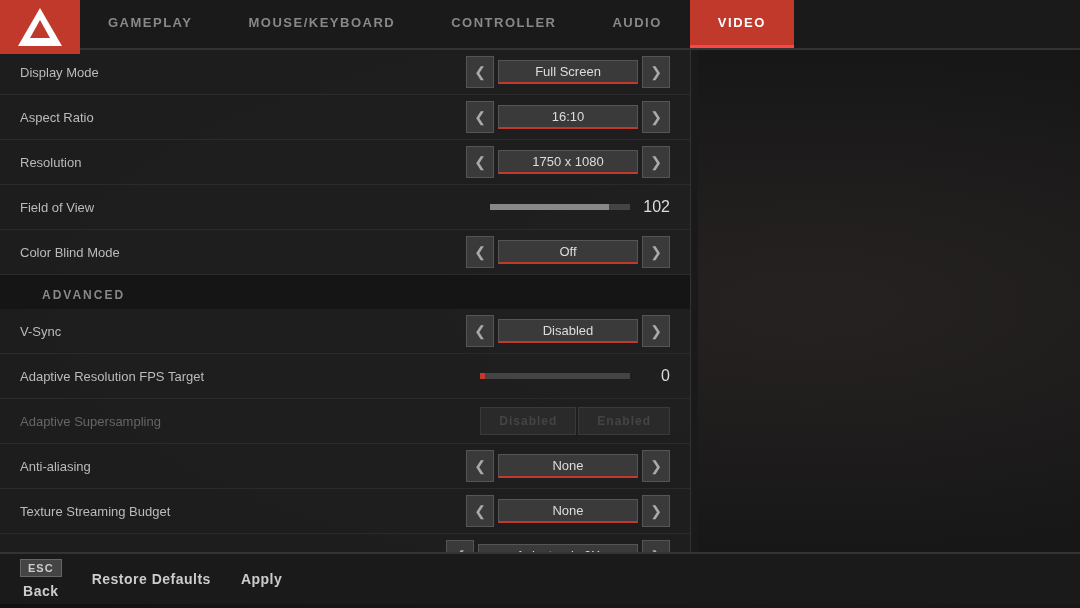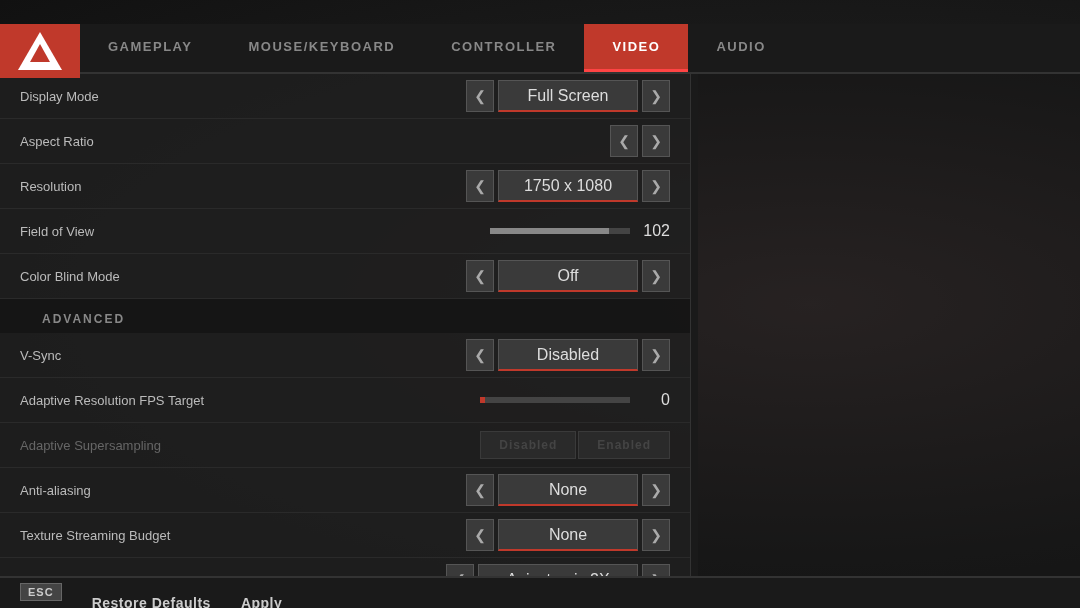--- a/index.html
+++ b/index.html
@@ -23,21 +23,20 @@
 
     
     .top-nav {
       position: relative;
       z-index: 10;
       display: flex;
       align-items: stretch;
       height: 50px;
       background: #1a1a1a;
       border-bottom: 2px solid #333;
-      margin-top: 24px;
     }
 
     .apex-logo {
       width: 80px;
       height: 54px;
       background: #c0392b;
       display: flex;
       align-items: center;
       justify-content: center;
       clip-path: polygon(0 0, 100% 0, 100% 100%, 0 100%);
@@ -162,28 +161,28 @@
       font-size: 14px;
       cursor: pointer;
       display: flex;
       align-items: center;
       justify-content: center;
     }
 
     
     .value-box {
       width: 140px;
-      height: 32px;
+      height: 24px;
       background: #3a3a3a;
       border: 1px solid #555;
       border-bottom: 2px solid #c0392b;
       display: flex;
       align-items: center;
       justify-content: center;
-      font-size: 16px;
+      font-size: 13px;
       color: #ddd;
       font-weight: 500;
     }
 
     
     .slider-container {
       display: flex;
       align-items: center;
       gap: 10px;
     }
@@ -293,42 +292,43 @@
 <div class="bg-overlay"></div>
 
 <div class="top-nav">
   <div class="apex-logo">
     <div class="apex-logo-triangle"></div>
   </div>
   <div class="nav-tabs">
     <div class="nav-tab">GAMEPLAY</div>
     <div class="nav-tab">MOUSE/KEYBOARD</div>
     <div class="nav-tab">CONTROLLER</div>
+    <div class="nav-tab">AUDIO</div>
     <div class="nav-tab active">VIDEO</div>
-    <div class="nav-tab">AUDIO</div>
   </div>
 </div>
 
 <div class="main-content">
 
   <div class="settings-panel">
 
     <div class="setting-row">
       <span class="setting-label">Display Mode</span>
       <div class="setting-control">
         <button class="arrow-btn">❮</button>
         <div class="value-box">Full Screen</div>
         <button class="arrow-btn">❯</button>
       </div>
     </div>
 
     <div class="setting-row">
       <span class="setting-label">Aspect Ratio</span>
       <div class="setting-control">
         <button class="arrow-btn">❮</button>
+        <div class="value-box">16:10</div>
         <button class="arrow-btn">❯</button>
       </div>
     </div>
 
     <div class="setting-row">
       <span class="setting-label">Resolution</span>
       <div class="setting-control">
         <button class="arrow-btn">❮</button>
         <div class="value-box">1750 x 1080</div>
         <button class="arrow-btn">❯</button>

